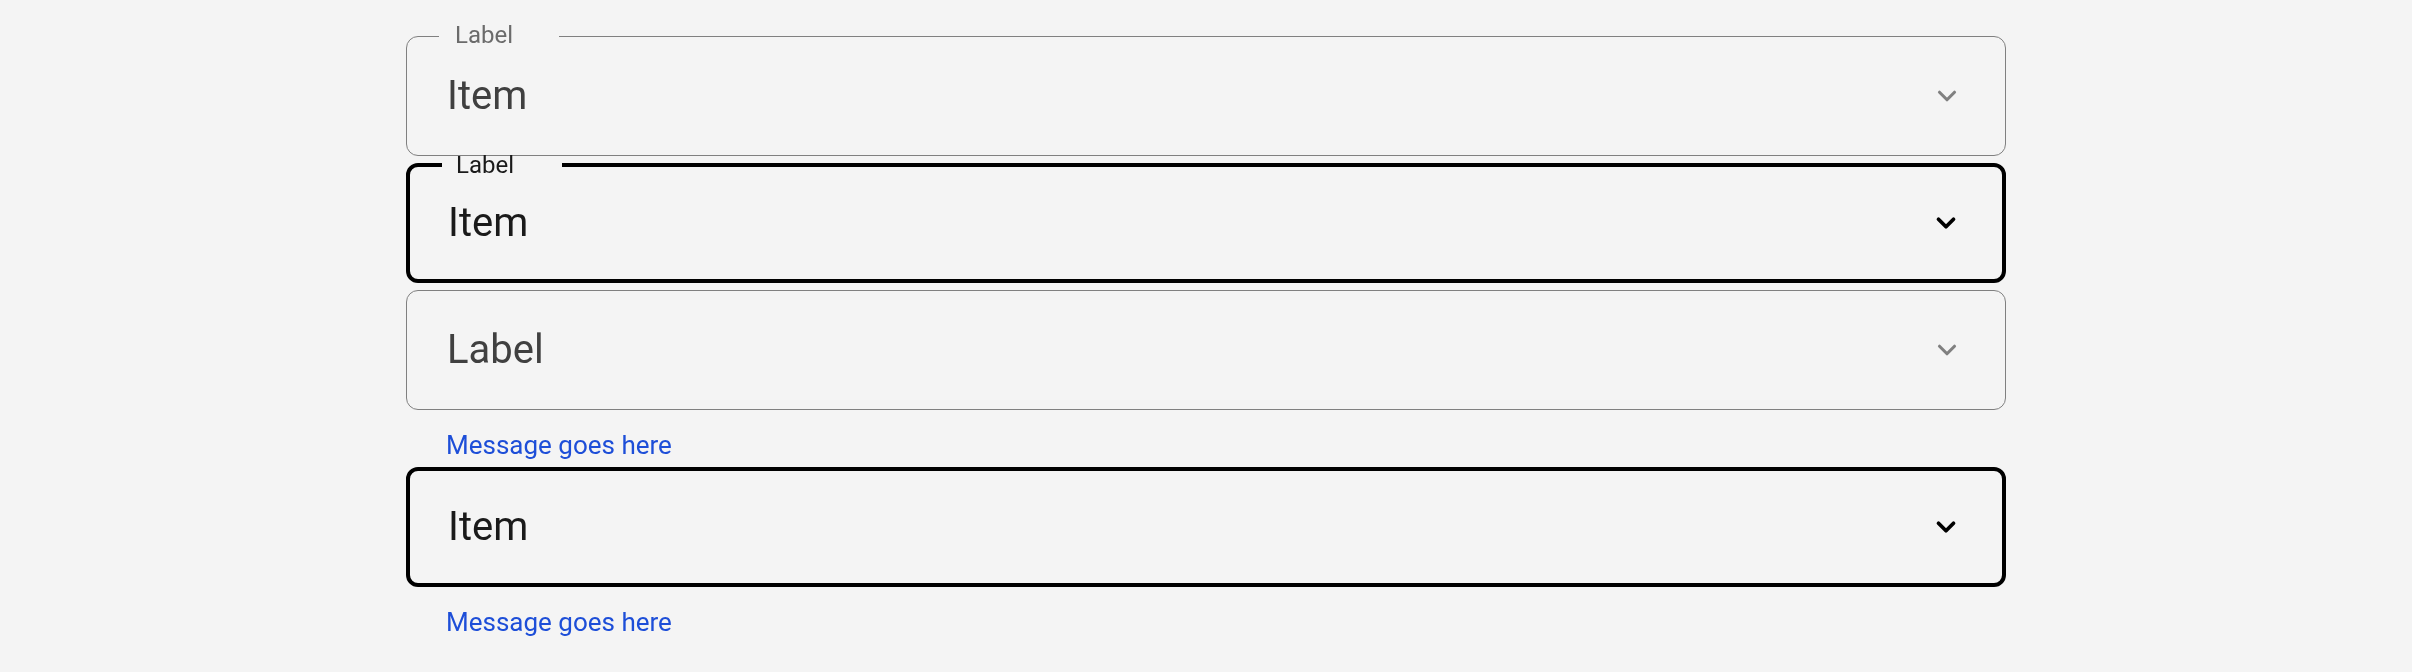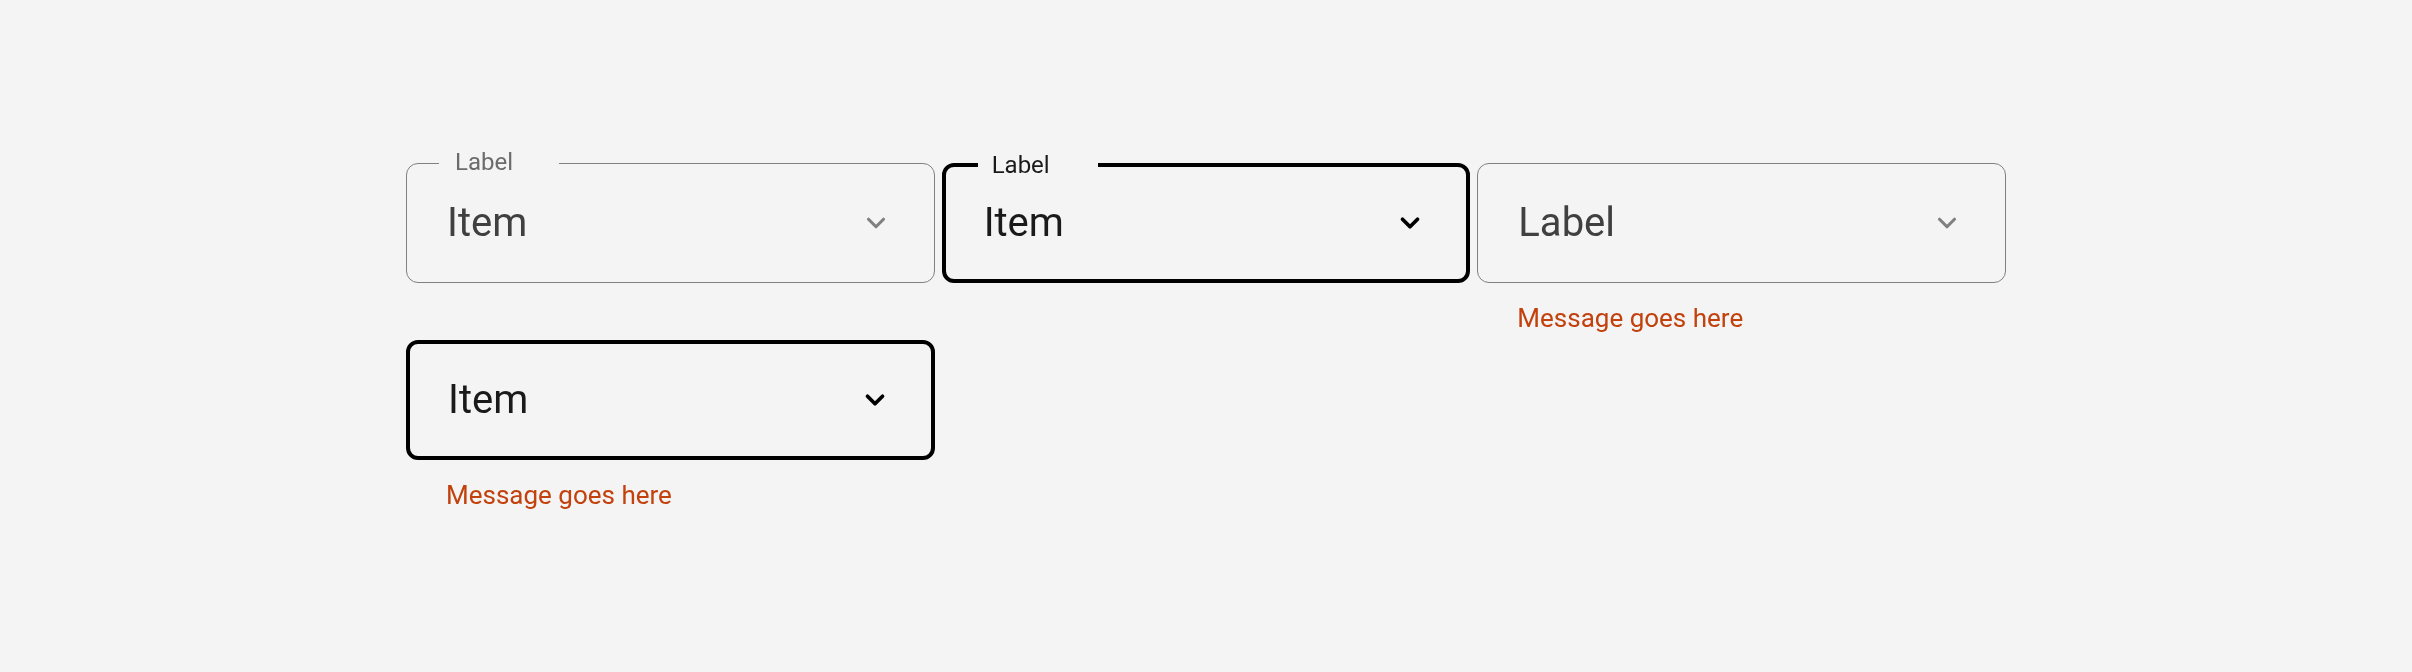--- a/index.html
+++ b/index.html
@@ -11,21 +11,21 @@
     width: 2412px;
     height: 672px;
     background: #f4f4f4;
     font-family: -apple-system, BlinkMacSystemFont, "Segoe UI", Roboto, sans-serif;
     display: flex;
     align-items: center;
     justify-content: center;
   }
   .grid {
     display: grid;
-    grid-template-columns: 1fr 1fr 1fr;
+    grid-template-columns: 1fr;
     column-gap: 290px;
     row-gap: 110px;
     width: 1600px;
     gap: 7px;
   }
   .field {
     display: flex;
     flex-direction: column;
     position: relative;
   }
@@ -84,21 +84,21 @@
   }
   .chevron {
     width: 36px;
     height: 36px;
     display: flex;
     align-items: center;
     justify-content: center;
   }
   .helper {
     font-size: 26px;
-    color: #c2410c;
+    color: #1d4ed8;
     margin-top: 20px;
     margin-left: 40px;
     font-weight: 400;
   }
 </style>
 </head>
 <body>
 
 <div class="grid">
 

